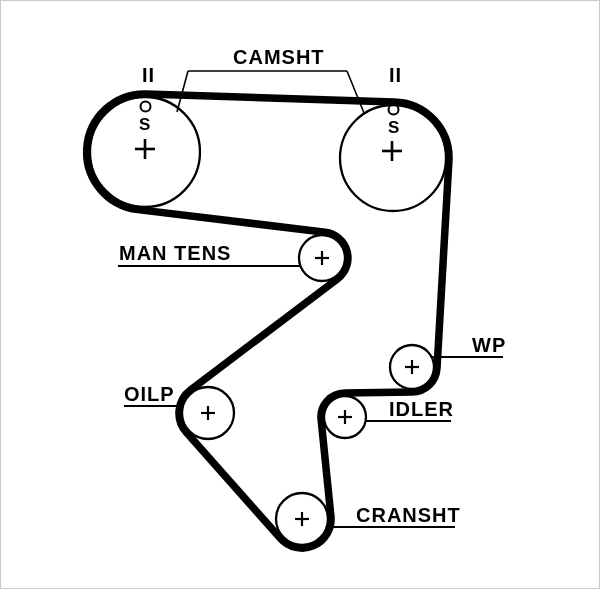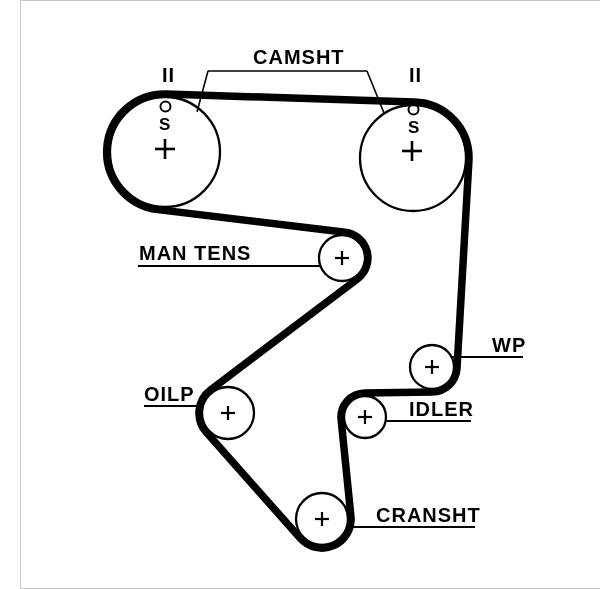--- a/index.html
+++ b/index.html
@@ -5,21 +5,20 @@
   html, body {
     margin: 0;
     padding: 0;
     background: #ffffff;
   }
   .canvas {
     position: relative;
     width: 516px;
     height: 589px;
     background: #ffffff;
-    padding-left: 20px;
   }
   svg { display: block; }
   .pulley {
     fill: #ffffff;
     stroke: #000000;
     stroke-width: 2.3;
   }
   .belt {
     fill: none;
     stroke: #000000;

